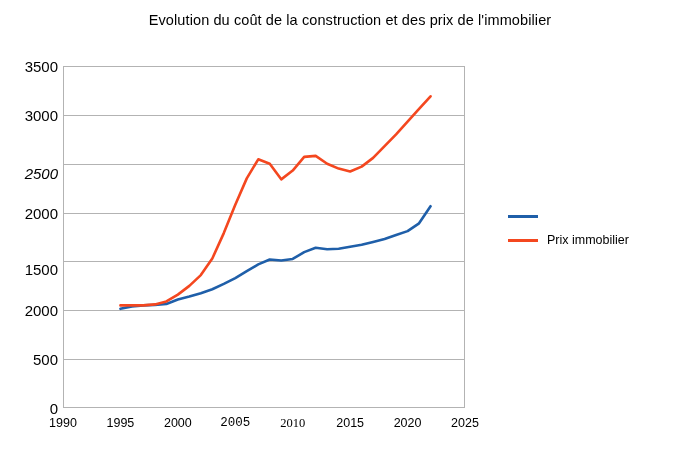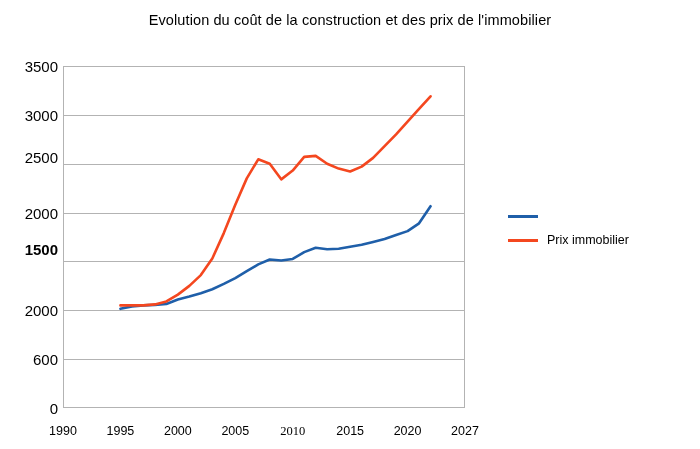--- a/index.html
+++ b/index.html
@@ -65,21 +65,20 @@
     top: 412px;
     width: 402px;
     height: 20px;
   }
   .x-tick-label {
     position: absolute;
     font-size: 12.5px;
     color: #000;
     transform: translateX(-50%);
     white-space: nowrap;
-    margin-top: 8px;
   }
   #legend {
     position: absolute;
     left: 508px;
     top: 205px;
     width: 190px;
   }
   .legend-row {
     display: flex;
     align-items: center;
@@ -100,25 +99,25 @@
 </style>
 </head>
 <body>
 
 <div id="chart-root">
 
   <div id="chart-title">Evolution du coût de la construction et des prix de l'immobilier</div>
 
   <div id="y-ticks">
       <div class="y-tick-label" style="top: 342px;">0</div>
-      <div class="y-tick-label" style="top: 293.143px;">600</div>
+      <div class="y-tick-label" style="top: 293.143px;">500</div>
       <div class="y-tick-label" style="top: 244.286px;">2000</div>
-      <div class="y-tick-label" style="top: 183px; font-weight: bold;">1500</div>
+      <div class="y-tick-label" style="top: 203px;">1500</div>
       <div class="y-tick-label" style="top: 146.571px;">2000</div>
-      <div class="y-tick-label" style="top: 91px;">2500</div>
+      <div class="y-tick-label" style="top: 107px; font-style: italic;">2500</div>
       <div class="y-tick-label" style="top: 48.8571px;">3000</div>
       <div class="y-tick-label" style="top: 0px;">3500</div>
     </div>
 
   <div id="plot-area">
     <svg id="plot-svg" width="402" height="342">
         <rect x="0.5" y="0.5" width="401" height="341" fill="#ffffff" stroke="#b3b3b3" stroke-width="1"></rect>
         <line x1="0" x2="402" y1="342.5" y2="342.5" stroke="#b3b3b3" stroke-width="1"></line>
         <line x1="0" x2="402" y1="293.5" y2="293.5" stroke="#b3b3b3" stroke-width="1"></line>
         <line x1="0" x2="402" y1="244.5" y2="244.5" stroke="#b3b3b3" stroke-width="1"></line>
@@ -129,25 +128,25 @@
         <line x1="0" x2="402" y1="0.5" y2="0.5" stroke="#b3b3b3" stroke-width="1"></line>
         <path d="M57.43,242.82 L68.91,240.38 L80.40,239.40 L91.89,238.91 L103.37,237.93 L114.86,233.54 L126.34,230.61 L137.83,227.19 L149.31,223.28 L160.80,217.90 L172.29,212.04 L183.77,205.20 L195.26,198.36 L206.74,193.47 L218.23,194.45 L229.71,192.99 L241.20,186.15 L252.69,181.75 L264.17,183.21 L275.66,182.73 L287.14,180.77 L298.63,178.82 L310.11,175.89 L321.60,172.95 L333.09,169.05 L344.57,165.14 L356.06,157.32 L367.54,140.22" fill="none" stroke="#1f5fa9" stroke-width="2.6" stroke-linejoin="round" stroke-linecap="round"></path>
         <path d="M57.43,239.40 L68.91,239.40 L80.40,239.40 L91.89,238.42 L103.37,235.49 L114.86,228.65 L126.34,219.86 L137.83,209.11 L149.31,192.50 L160.80,167.09 L172.29,138.75 L183.77,112.37 L195.26,93.32 L206.74,97.71 L218.23,113.35 L229.71,104.55 L241.20,90.87 L252.69,89.90 L264.17,97.71 L275.66,102.60 L287.14,105.53 L298.63,100.65 L310.11,91.85 L321.60,80.13 L333.09,68.40 L344.57,55.70 L356.06,42.99 L367.54,30.29" fill="none" stroke="#f4471f" stroke-width="2.6" stroke-linejoin="round" stroke-linecap="round"></path>
       </svg>
   </div>
 
   <div id="x-ticks">
       <div class="x-tick-label" style="left: 0px; top: 4px;">1990</div>
       <div class="x-tick-label" style="left: 57.4286px; top: 4px; text-align: center;">1995</div>
       <div class="x-tick-label" style="left: 114.857px; top: 4px;">2000</div>
-      <div class="x-tick-label" style="left: 172.286px; top: 4px;">2005</div>
+      <div class="x-tick-label" style="left: 172.286px; top: 4px; font-family: Liberation Mono, monospace;">2005</div>
       <div class="x-tick-label" style="left: 229.714px; top: 4px; font-family: Liberation Serif, serif;">2010</div>
       <div class="x-tick-label" style="left: 287.143px; top: 4px;">2015</div>
       <div class="x-tick-label" style="left: 344.571px; top: 4px;">2020</div>
-      <div class="x-tick-label" style="left: 402px; top: 4px;">2027</div>
+      <div class="x-tick-label" style="left: 402px; top: 4px;">2025</div>
     </div>
 
   <div id="legend">
     <div class="legend-row">
       <span class="legend-swatch" style="background: rgb(31, 95, 169);"></span>
     </div>
     <div class="legend-row">
       <span class="legend-swatch" style="background: rgb(244, 71, 31);"></span>
       <span class="legend-label">Prix immobilier</span>
     </div>

